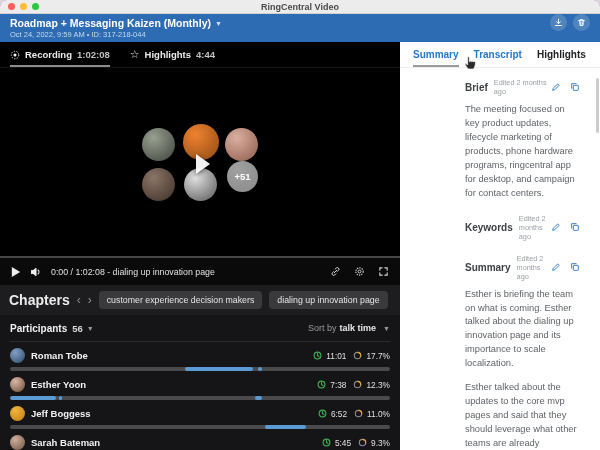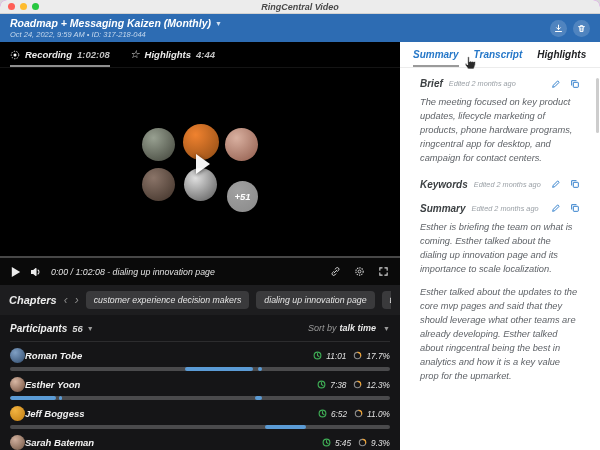--- a/index.html
+++ b/index.html
@@ -1,32 +1,32 @@
 <!DOCTYPE html>
 <html style="--header-blue: #2d6cb3; --accent-blue: #2577c8; --bar-blue: #5b9bd5; --clock-green: #3fae56; --pie-orange: #efa12d;"><head>
 <meta charset="utf-8">
 <style>
   * { box-sizing: border-box; margin: 0; padding: 0; }
   html,body { width:600px; height:450px; overflow:hidden; background:#d8d8d8;
     font-family:"Liberation Sans", sans-serif; }
   .window { width:600px; height:450px; display:flex; flex-direction:column;
-    border-radius:7px 7px 0 0; overflow:hidden; background:#d946ef;font-style:italic; }
+    border-radius:7px 7px 0 0; overflow:hidden; background:#d946ef; }
 
   
   .titlebar { height:14px; flex:none; background:#ececec; border-bottom:1px solid #d2d2d2;
     display:flex; align-items:center; position:relative; }
   .lights { display:flex; gap:5px; margin-left:8px; }
   .light { width:7px; height:7px; border-radius:50%; }
   .light.red{ background:#ff5f57; } .light.yellow{ background:#febc2e; } .light.green{ background:#28c840; }
   .window-title { position:absolute; left:0; right:0; text-align:center;
     font-size:9px; font-weight:bold; color:#4a4a4a; }
 
   
   .appheader { height:28px; flex:none; background:var(--header-blue,#2d6cb3);
-    display:flex; align-items:center; padding:0 10px; }
+    display:flex; padding:0 10px; }
   .header-text { display:flex; flex-direction:column; justify-content:center; }
   .mtg-title { font-size:10.5px; font-weight:bold; color:#fff; display:flex; align-items:center; gap:4px; }
   .mtg-title .caret { color:#cfe0f2; font-size:7px; }
   .mtg-sub { font-size:7.5px; color:#c6d9ee; margin-top:1px; }
   .header-actions { margin-left:auto; display:flex; gap:6px; }
   .hbtn { width:17px; height:17px; border-radius:50%; background:rgba(255,255,255,.17);
     display:flex; align-items:center; justify-content:center; color:#fff; }
 
   .main { flex:1; display:flex; min-height:0; }
 
@@ -49,58 +49,58 @@
     filter:drop-shadow(0 1px 2px rgba(0,0,0,.6)); }
 
   .seekbar { height:2px; flex:none; background:#474747; }
   .controls { height:27px; flex:none; background:#0a0a0a; display:flex;
     align-items:center; gap:9px; padding:0 11px; color:#e2e2e2; }
   .time-text { font-size:8.8px; color:#e2e2e2; white-space:nowrap; }
   .right-controls { margin-left:auto; display:flex; align-items:center; gap:13px; color:#d6d6d6; }
 
   .chapters { height:30px; flex:none; background:#1d1d1f; display:flex;
     align-items:center; gap:7px; padding:0 9px; overflow:hidden; }
-  .chapters-label { font-size:11px; font-weight:bold; color:#ececec; flex:none; }
+  .chapters-label { font-size:14px; font-weight:bold; color:#ececec; flex:none; }
   .ch-nav { color:#8e8e8e; font-size:12px; line-height:1; flex:none; }
   .chip-row { display:flex; gap:7px; flex:1; min-width:0; overflow:hidden; }
   .chip-dark { background:#3a3a3c; color:#e4e4e4; font-size:8.8px; padding:4px 8px;
     border-radius:4px; white-space:nowrap; flex:none; }
 
   .participants { flex:1; min-height:0; background:#151517; padding:0 10px;
     overflow:hidden; display:flex; flex-direction:column; }
   .p-header { height:26px; flex:none; display:flex; align-items:center; }
   .p-title { font-size:10px; font-weight:bold; color:#f0f0f0; }
   .p-count { font-size:9.5px; color:#d8d8d8; margin-left:5px; font-weight:bold; }
   .caret-sm { color:#9a9a9a; font-size:7px; margin-left:4px; }
   .sort { margin-left:auto; font-size:9px; color:#9a9a9a; display:flex; align-items:center; gap:3px; }
   .sort b { color:#e8e8e8; }
   .p-divider { height:1px; flex:none; background:#2c2c2e; }
   .p-row { margin-top:6px; flex:none; }
-  .p-main { display:flex; align-items:center; height:15px; }
+  .p-main { display:flex; align-items:center; gap:6px; height:15px; }
   .p-avatar { width:15px; height:15px; border-radius:50%; flex:none; }
   .p-name { font-size:9.5px; font-weight:bold; color:#f2f2f2; }
   .p-stats { margin-left:auto; display:flex; align-items:center; gap:4px;
     font-size:8.3px; color:#e0e0e0; }
   .p-stats svg { display:block; }
   .stat-clock { color:var(--clock-green,#3fae56); }
   .stat-pie { color:var(--pie-orange,#efa12d); }
   .talk-bar { height:4px; margin-top:4px; background:#4a4a4c; border-radius:2px;
     position:relative; overflow:hidden; }
   .talk-seg { position:absolute; top:0; bottom:0; background:var(--bar-blue,#5b9bd5); border-radius:2px; }
 
   
   .right { flex:1; min-width:0; background:#fff; display:flex; flex-direction:column; position:relative; }
   .r-tabs { height:26px; flex:none; display:flex; align-items:center; gap:15px;
     padding:0 13px; border-bottom:1px solid #ececec; }
   .r-tab { height:100%; display:flex; align-items:center; font-size:10px;
     font-weight:bold; color:#202124; position:relative; }
   .r-tab.blue { color:var(--accent-blue,#2577c8); }
   .r-tab.active::after { content:''; position:absolute; left:0; right:0; bottom:0;
     height:2px; background:#9a9a9a; }
-  .r-content { flex:1; min-height:0; overflow:hidden; padding:10px 20px 0; }
+  .r-content { flex:1; min-height:0; overflow:hidden; padding:10px 20px 0;margin-left:45px; }
   .section { margin-bottom:13px; }
   .sec-head { display:flex; align-items:center; }
   .sec-title { font-size:10px; font-weight:bold; color:#3c4043; }
   .sec-edited { font-size:7.3px; color:#9aa0a6; margin-left:6px; }
   .sec-icons { margin-left:auto; display:flex; gap:9px; color:var(--accent-blue,#2577c8); }
   .body-text { font-size:9.3px; color:#5f6368; line-height:1.5; margin-top:7px; }
   .kw-wrap { display:flex; flex-wrap:wrap; gap:7px 8px; margin-top:9px; }
   .chip-light { background:#f1f3f4; color:#3c4043; font-size:8.8px; padding:3px 9px;
     border-radius:10px; white-space:nowrap; }
   #summary-paragraphs p { margin-bottom:10px; }
@@ -158,21 +158,21 @@
           <span class="dur">1:02:08</span>
         </div>
         <div class="vtab">
           <span class="star">☆</span>
           <span>Highlights</span>
           <span class="dur">4:44</span>
         </div>
       </div>
 
       <div class="video-stage" id="video-stage">
-          <div class="stage-avatar" style="left: 227px; top: 113px; width: 31px; height: 31px; background: radial-gradient(circle at 35% 30%, rgb(160, 160, 160), rgb(138, 138, 138));">
+          <div class="stage-avatar" style="left: 227px; top: 93px; width: 31px; height: 31px; background: radial-gradient(circle at 35% 30%, rgb(160, 160, 160), rgb(138, 138, 138));">
             <span>+51</span>
           </div>
           <div class="stage-avatar" style="left: 184px; top: 100px; width: 33px; height: 33px; background: radial-gradient(circle at 35% 30%, rgb(224, 224, 224), rgb(85, 85, 85));"></div>
           <div class="stage-avatar" style="left: 142px; top: 100px; width: 33px; height: 33px; background: radial-gradient(circle at 35% 30%, rgb(138, 116, 104), rgb(62, 48, 39));"></div>
           <div class="stage-avatar" style="left: 225px; top: 60px; width: 33px; height: 33px; background: radial-gradient(circle at 35% 30%, rgb(217, 176, 160), rgb(143, 90, 74));"></div>
           <div class="stage-avatar" style="left: 183px; top: 56px; width: 36px; height: 36px; background: radial-gradient(circle at 35% 30%, rgb(240, 130, 47), rgb(140, 74, 20));"></div>
           <div class="stage-avatar" style="left: 142px; top: 60px; width: 33px; height: 33px; background: radial-gradient(circle at 35% 30%, rgb(152, 160, 145), rgb(63, 66, 56));"></div>
         <svg class="play-overlay" width="18" height="24" viewBox="0 0 18 24">
             <path d="M2 2l14 10L2 22z" fill="#fff"></path>
           </svg>

